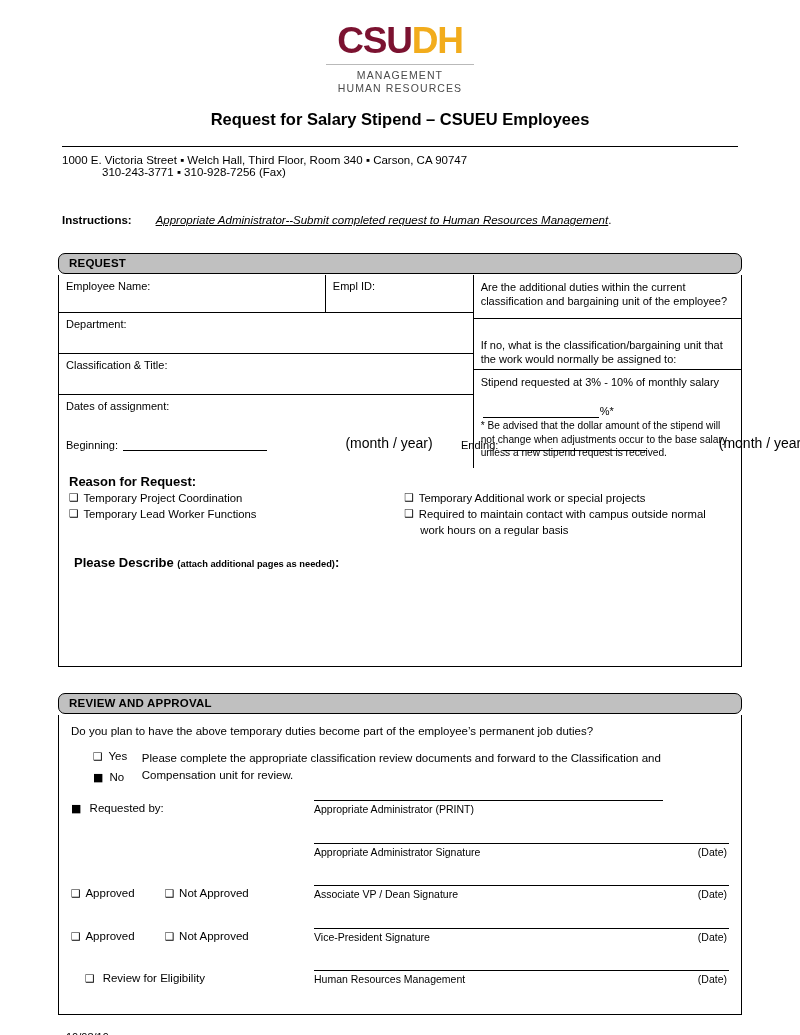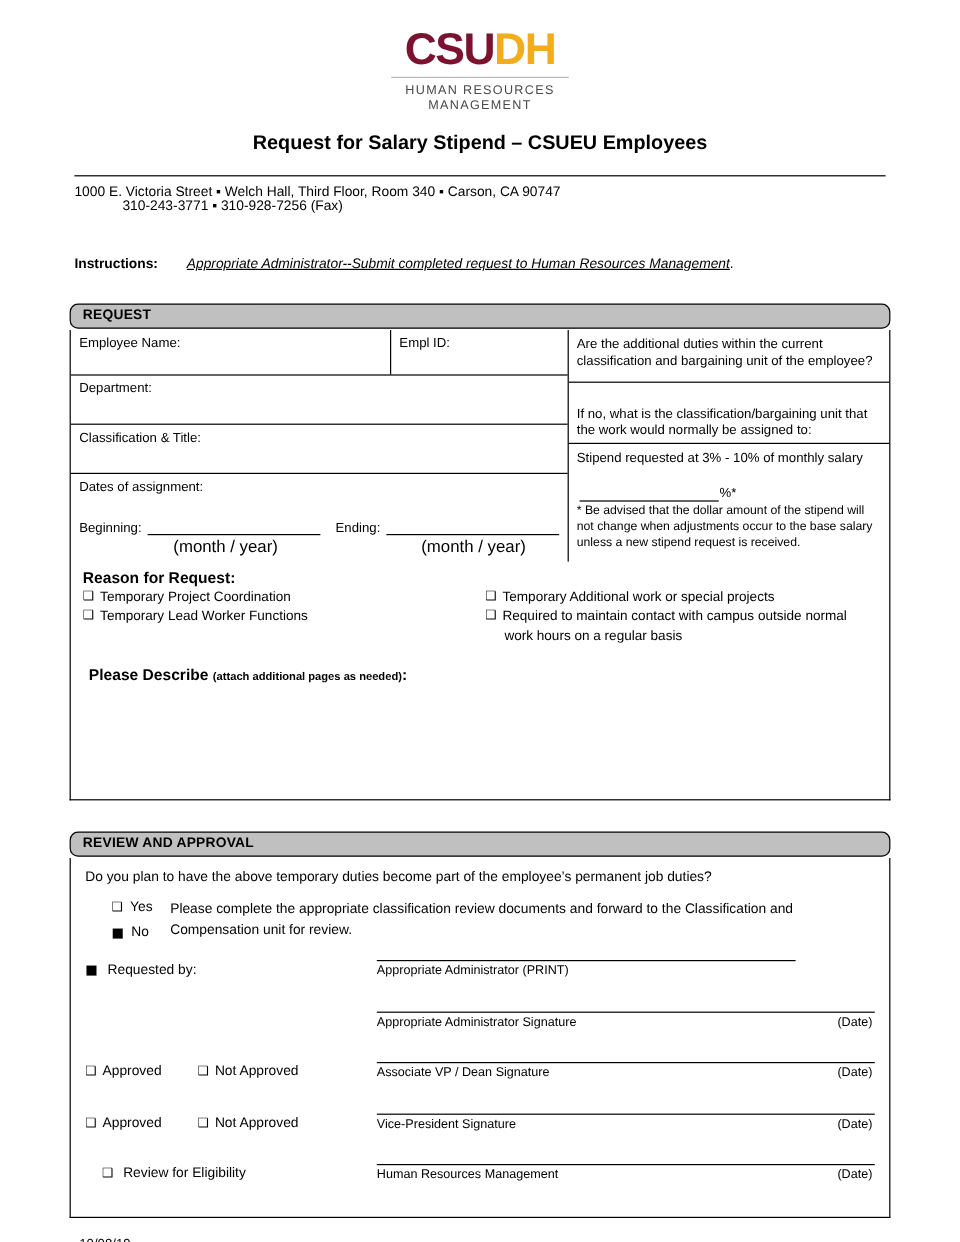--- a/index.html
+++ b/index.html
@@ -129,21 +129,21 @@
 
   .row-dept   { height: 41px; }
   .row-class  { height: 41px; }
   .row-dates  { height: 73px; }
 
   .dates-lines {
     display: flex;
     margin-top: 22px;
     font-size: 11px;
   }
-  .dl-group { display: flex; flex-direction: column; }
+  .dl-group { display: flex; flex-direction: row; }
   .dl-top { display: flex; align-items: flex-end; }
   .dl-label { white-space: nowrap; }
   .dl-rule {
     border-bottom: 1px solid #000;
     width: 144px;
     margin-left: 5px;
     height: 12px;
   }
   .dl-sub {
     font-size: 14px;
@@ -264,22 +264,22 @@
 </style>
 </head>
 <body>
 
 <div class="page">
 
   <div class="logo-block">
     <div class="logo-wordmark"><span class="logo-csu">CSU</span><span class="logo-dh">DH</span></div>
     <div class="logo-rule"></div>
     <div class="logo-sub">
+      <div>MANAGEMENT</div>
       <div>HUMAN RESOURCES</div>
-      <div>MANAGEMENT</div>
     </div>
   </div>
 
   <div class="doc-title">Request for Salary Stipend – CSUEU Employees</div>
 
   <div class="addr-rule"></div>
   <div class="addr-row">
     <span class="addr-left">1000 E. Victoria Street ▪ Welch Hall, Third Floor, Room 340 ▪ Carson, CA 90747</span>
     <span class="addr-right">310-243-3771 ▪ 310-928-7256 (Fax)</span>
   </div>

